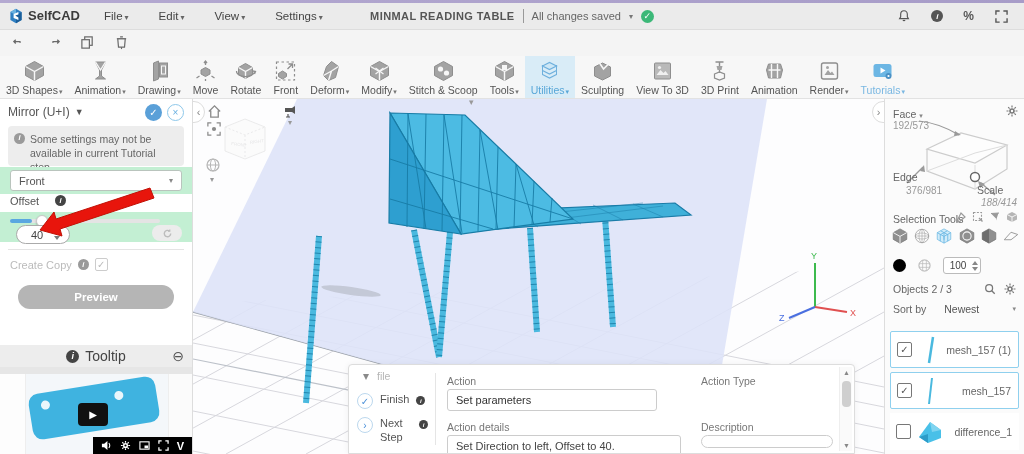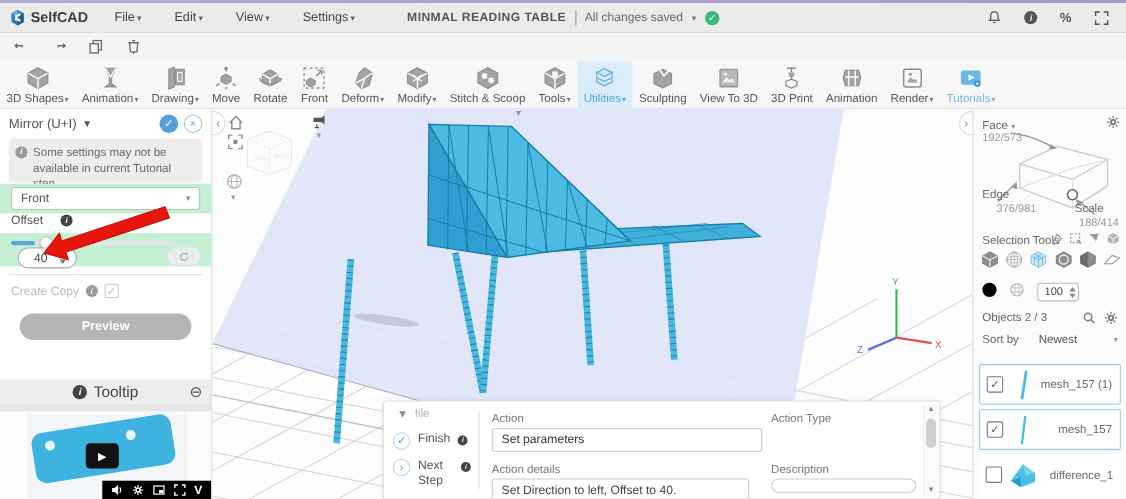--- a/index.html
+++ b/index.html
@@ -117,21 +117,21 @@
   .right-panel { position:absolute; right:0; top:0; width:140px; height:355px; background:#fbfbfb; border-left:1px solid #ddd; z-index:5; font-size:10.5px; color:#666; }
   .rp-abs { position:absolute; }
   .rp-val { color:#999; font-size:10px; }
   .rp-gear { color:#777; }
   .sel-ico { width:12px; height:12px; color:#9a9a9a; }
   .mode-row { position:absolute; top:128px; left:6px; right:4px; display:flex; justify-content:space-between; align-items:center; }
   .mode-ico { width:18px; height:18px; }
   .m1{fill:#8f8f8f;stroke:#777;} .m2{fill:none;stroke:#fbfbfb;stroke-width:1.2;}
   .mode-ico.act .m1{fill:#d2ecf9;stroke:#6db9e4;} .mode-ico.act .m2{stroke:#6db9e4;}
   .wire .m1{fill:none;stroke:#9a9a9a;} .wire .m2{stroke:#9a9a9a;stroke-width:.7;}
-  .color-row { position:absolute; top:158px; left:8px; display:flex; gap:12px; }
+  .color-row { position:absolute; top:158px; left:8px; display:flex; align-items:center; gap:12px; }
   .blackdot { width:13px; height:13px; border-radius:50%; background:#000; }
   .opacity-box { width:38px; height:17px; border:1px solid #bbb; border-radius:3px; background:#fff; display:flex; align-items:center; padding:0 3px; }
   .opacity-box input { width:22px; border:none; outline:none; font-size:10px; color:#444; text-align:center; background:transparent; font-family:"Liberation Sans",sans-serif; }
   .objects-row { position:absolute; top:184px; left:8px; right:8px; display:flex; align-items:center; }
   .sort-row { position:absolute; top:204px; left:8px; right:8px; display:flex; align-items:center; font-size:10.5px; }
   .obj-item { position:absolute; left:5px; right:5px; height:37px; display:flex; align-items:center; padding:0 7px 0 6px; background:#fff; }
   .obj-item.sel { border:1px solid #8fd0ee; border-radius:2px; }
   .obj-check { width:15px; height:15px; border:1.5px solid #777; border-radius:2px; font-size:10px; color:#555; display:flex; align-items:center; justify-content:center; background:#fff; flex:none; }
   .obj-thumb { width:30px; height:30px; margin-left:4px; flex:none; }
   .obj-name { margin-left:auto; font-size:10.5px; color:#666; white-space:nowrap; }
@@ -579,21 +579,21 @@
         <span class="ig dark" style="width:9px;height:9px;font-size:6px;margin-top:3px;">i</span>
       </div>
       <div class="tut-step" style="top:52px;">
         <span class="step-circ">›</span>
         <span class="step-lbl" style="width:32px;">Next Step</span>
         <span class="ig dark" style="width:9px;height:9px;font-size:6px;margin-top:3px;">i</span>
       </div>
     </div>
     <div class="tut-vdiv"></div>
     <span class="tfield-label" style="left:98px;top:10px;">Action</span>
-    <div class="tinput bold" style="left:98px;top:24px;width:246px;">Set parameters</div>
+    <div class="tinput bold" style="left:98px;top:24px;width:210px;">Set parameters</div>
     <span class="tfield-label" style="left:98px;top:56px;">Action details</span>
     <div class="tinput" style="left:98px;top:70px;width:234px;">Set Direction to left, Offset to 40.</div>
     <span class="tfield-label" style="left:352px;top:10px;">Action Type</span>
     <span class="tfield-label" style="left:352px;top:56px;">Description</span>
     <div class="desc-input" style="left:352px;top:70px;width:132px;"></div>
     <div class="tut-scroll">
       <span class="ts-arrow" style="top:2px;">▲</span>
       <div class="ts-thumb"></div>
       <span class="ts-arrow" style="bottom:2px;">▼</span>
     </div>
@@ -614,21 +614,21 @@
         <path d="M56 18l6 4-7 1Z" fill="#9a9a9a"></path>
       <path d="M8 70q8-8 16-16" fill="none" stroke="#9a9a9a" stroke-width="1.2"></path>
         <path d="M21 58l4-6 1 7Z" fill="#9a9a9a"></path>
       <path d="M96 82 82 70" fill="none" stroke="#9a9a9a" stroke-width="1.2"></path>
         <path d="M81 75l-2-7 7 3Z" fill="#9a9a9a"></path>
       <circle cx="76" cy="64" r="4.5" fill="#fff" stroke="#666" stroke-width="1.4"></circle>
     </svg>
     <span class="rp-abs" style="left:8px;top:72px;">Edge</span>
     <span class="rp-abs rp-val" style="left:8px;top:86px;margin-left:13px;">376/981</span>
     <span class="rp-abs" style="left:92px;top:85px;">Scale</span>
-    <span class="rp-abs rp-val" style="left:96px;top:98px;">188/414</span>
+    <span class="rp-abs rp-val" style="left:96px;top:98px;font-style:italic;">188/414</span>
     <span class="rp-abs" style="left:8px;top:114px;">Selection Tools</span>
     <span class="rp-abs" style="right:6px;top:112px;display:flex;gap:5px;">
       <svg class="sel-ico" viewBox="0 0 12 12">
           <path d="M2 10 6 2l4 4-6 5Z" fill="none" stroke="#9a9a9a" stroke-width="1.2"></path>
           <circle cx="2.5" cy="10" r="1.4" fill="#9a9a9a"></circle>
         </svg>
       <svg class="sel-ico" viewBox="0 0 12 12">
           <rect x="1.5" y="1.5" width="8" height="8" fill="none" stroke="#9a9a9a" stroke-width="1.1" stroke-dasharray="2 1.4"></rect>
           <path d="M7 7l3.5 3.5" stroke="#9a9a9a" stroke-width="1.4"></path>
         </svg>

